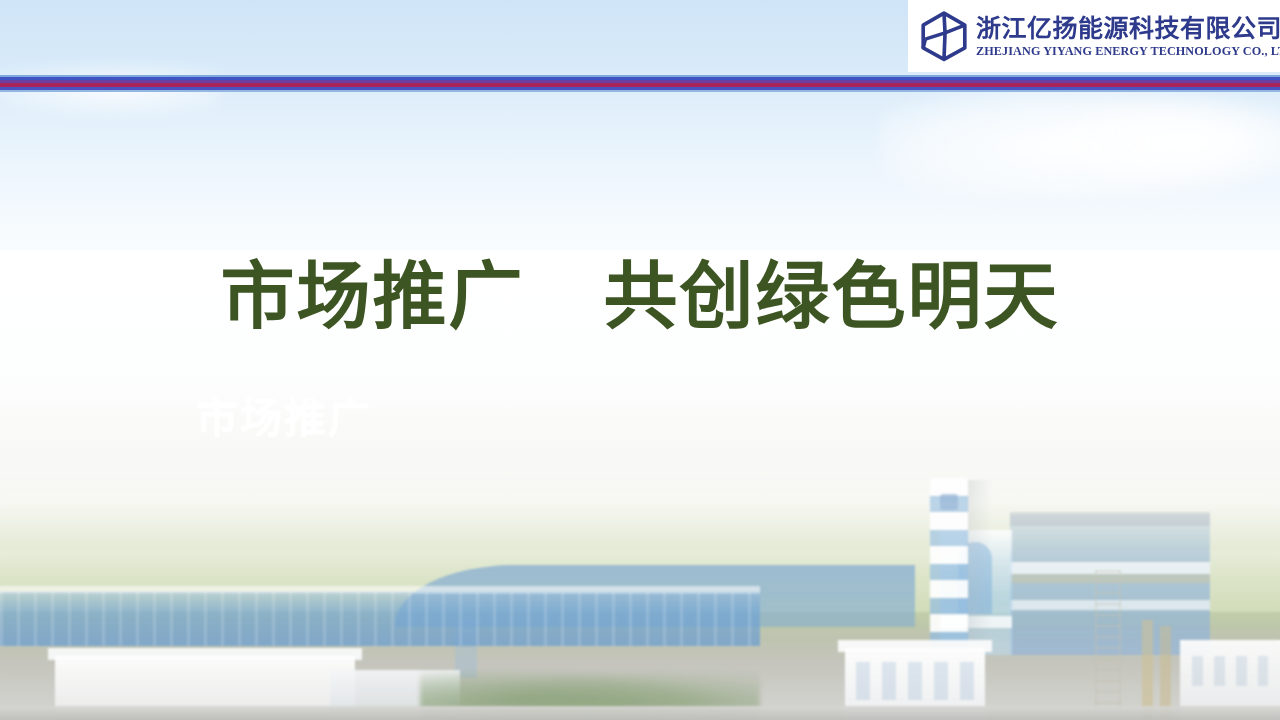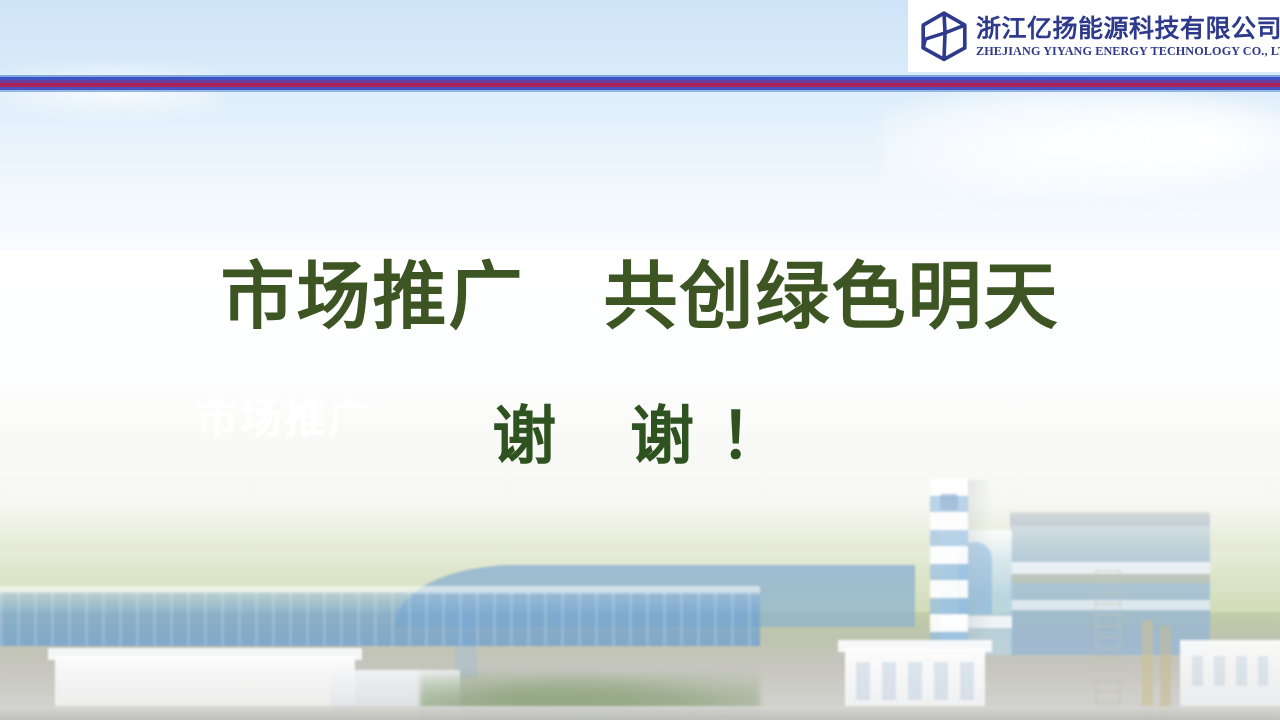--- a/index.html
+++ b/index.html
@@ -453,20 +453,14 @@
   </div>
 
   <div class="watermark">市场推广</div>
 
   <div class="headline">
     <span>市场推广</span>
     <span class="gap"></span>
     <span>共创绿色明天</span>
   </div>
 
-  <div class="thanks">
-    <span>谢</span>
-    <span class="gap"></span>
-    <span>谢</span>
-    <span>！</span>
-  </div>
 
 </div>
 
 </body></html>

